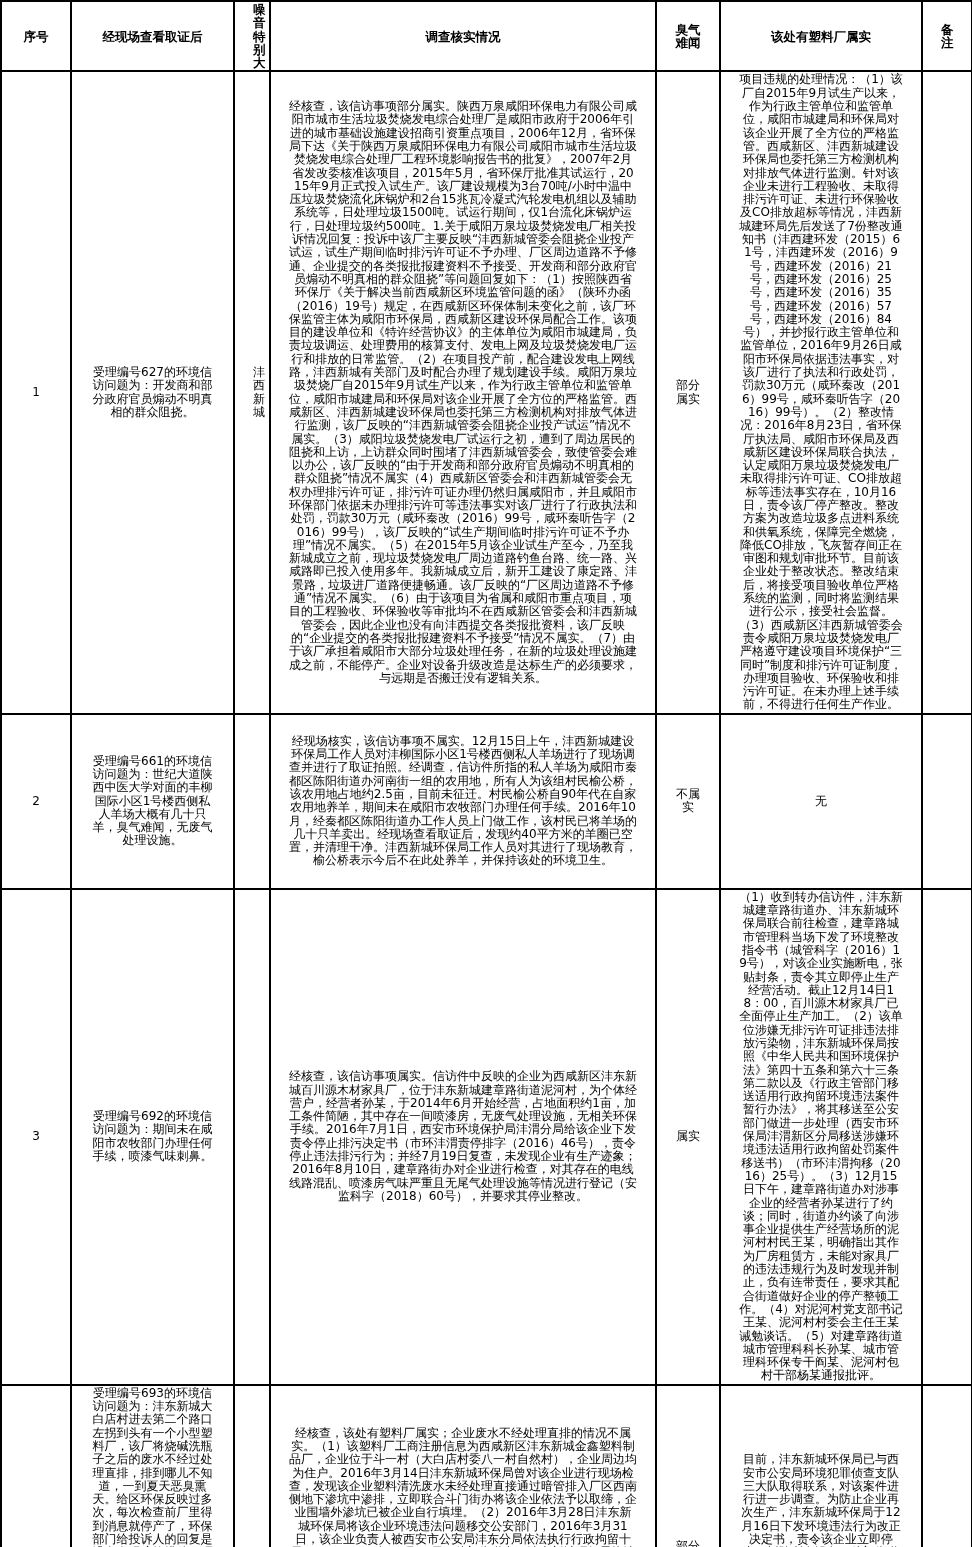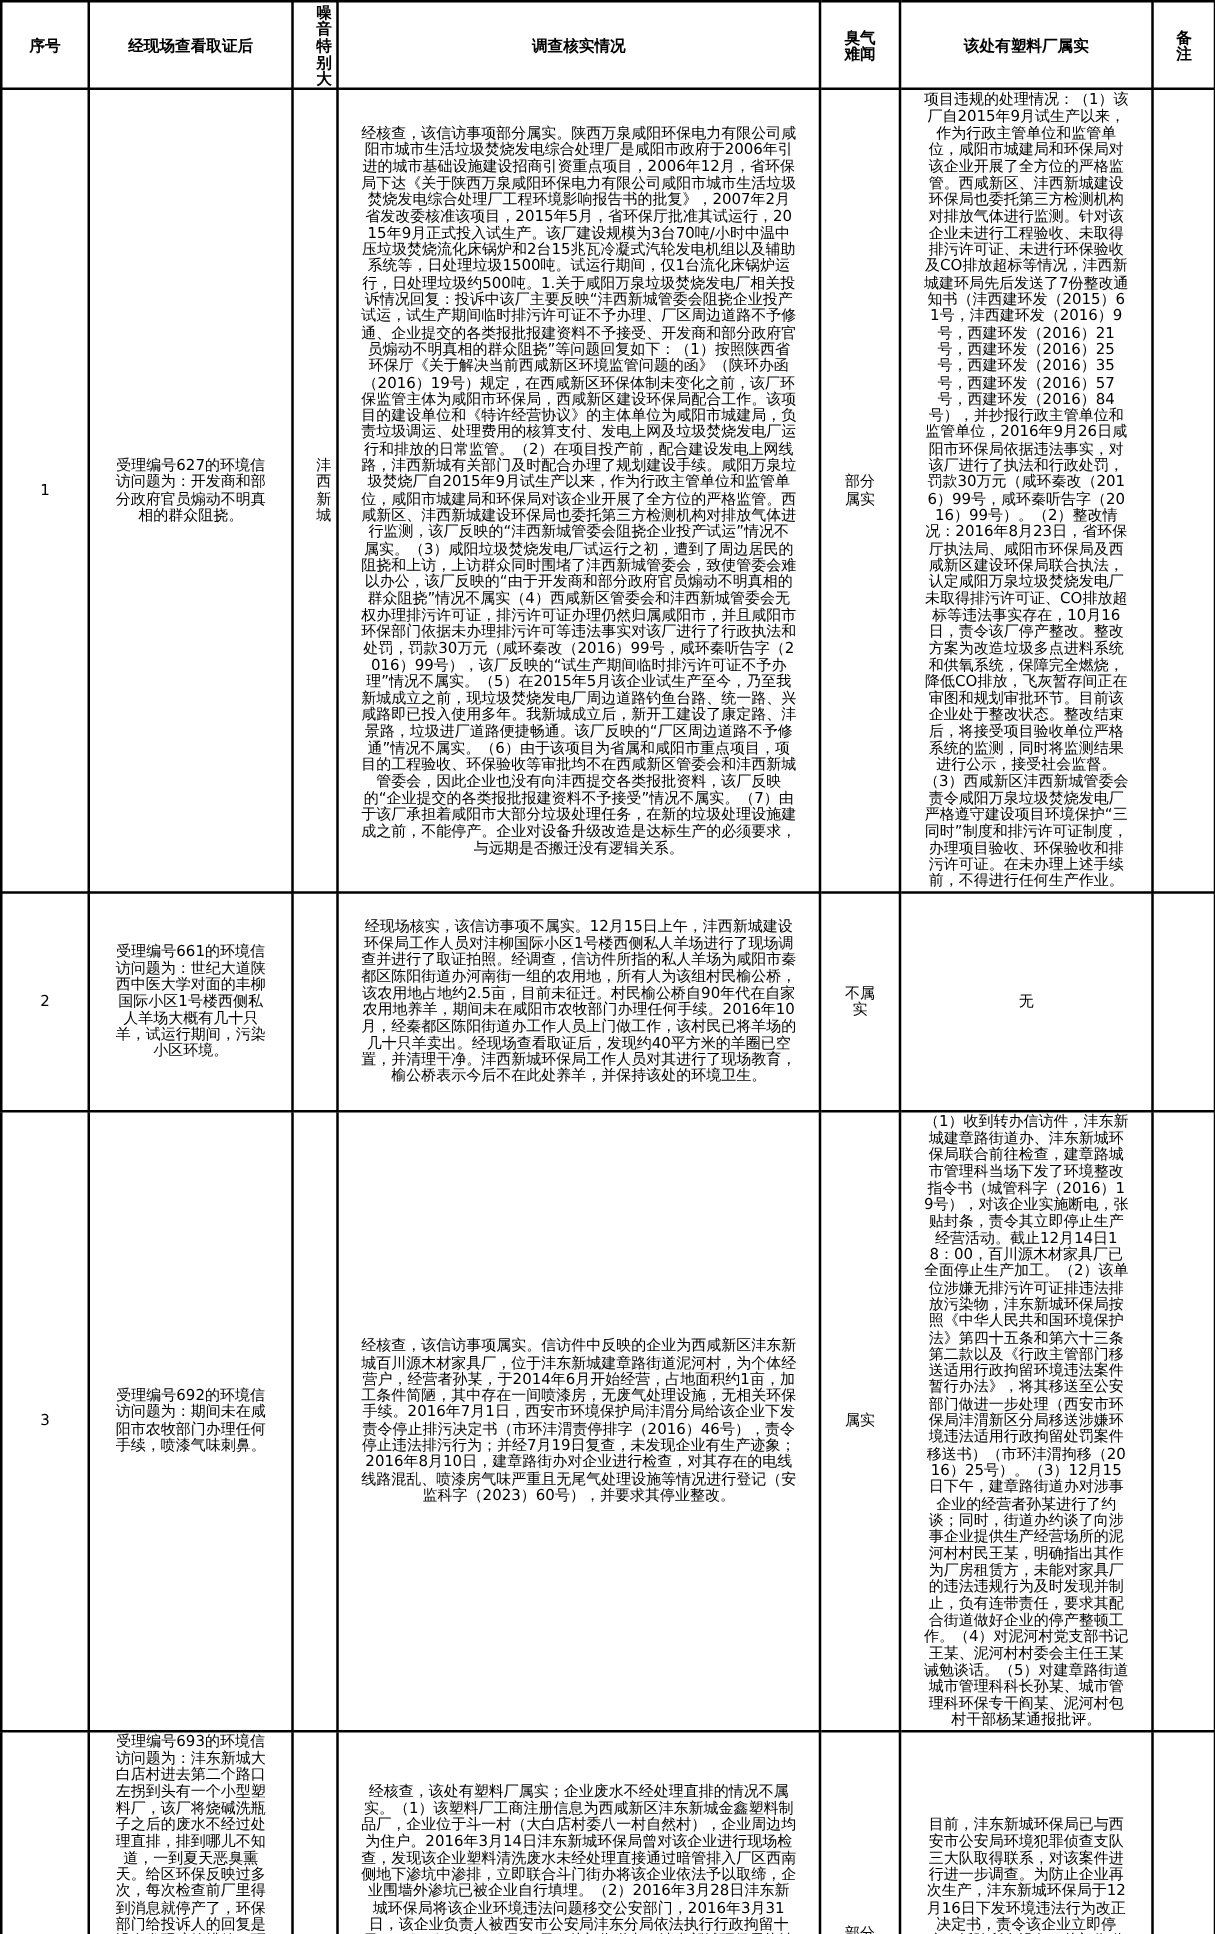--- a/index.html
+++ b/index.html
@@ -68,32 +68,32 @@
         <td>1</td>
         <td>受理编号627的环境信访问题为：开发商和部分政府官员煽动不明真相的群众阻挠。</td>
         <td>沣西新城</td>
         <td>经核查，该信访事项部分属实。陕西万泉咸阳环保电力有限公司咸阳市城市生活垃圾焚烧发电综合处理厂是咸阳市政府于2006年引进的城市基础设施建设招商引资重点项目，2006年12月，省环保局下达《关于陕西万泉咸阳环保电力有限公司咸阳市城市生活垃圾焚烧发电综合处理厂工程环境影响报告书的批复》，2007年2月省发改委核准该项目，2015年5月，省环保厅批准其试运行，2015年9月正式投入试生产。该厂建设规模为3台70吨/小时中温中压垃圾焚烧流化床锅炉和2台15兆瓦冷凝式汽轮发电机组以及辅助系统等，日处理垃圾1500吨。试运行期间，仅1台流化床锅炉运行，日处理垃圾约500吨。1.关于咸阳万泉垃圾焚烧发电厂相关投诉情况回复：投诉中该厂主要反映“沣西新城管委会阻挠企业投产试运，试生产期间临时排污许可证不予办理、厂区周边道路不予修通、企业提交的各类报批报建资料不予接受、开发商和部分政府官员煽动不明真相的群众阻挠”等问题回复如下：（1）按照陕西省环保厅《关于解决当前西咸新区环境监管问题的函》（陕环办函（2016）19号）规定，在西咸新区环保体制未变化之前，该厂环保监管主体为咸阳市环保局，西咸新区建设环保局配合工作。该项目的建设单位和《特许经营协议》的主体单位为咸阳市城建局，负责垃圾调运、处理费用的核算支付、发电上网及垃圾焚烧发电厂运行和排放的日常监管。（2）在项目投产前，配合建设发电上网线路，沣西新城有关部门及时配合办理了规划建设手续。咸阳万泉垃圾焚烧厂自2015年9月试生产以来，作为行政主管单位和监管单位，咸阳市城建局和环保局对该企业开展了全方位的严格监管。西咸新区、沣西新城建设环保局也委托第三方检测机构对排放气体进行监测，该厂反映的“沣西新城管委会阻挠企业投产试运”情况不属实。（3）咸阳垃圾焚烧发电厂试运行之初，遭到了周边居民的阻挠和上访，上访群众同时围堵了沣西新城管委会，致使管委会难以办公，该厂反映的“由于开发商和部分政府官员煽动不明真相的群众阻挠”情况不属实（4）西咸新区管委会和沣西新城管委会无权办理排污许可证，排污许可证办理仍然归属咸阳市，并且咸阳市环保部门依据未办理排污许可等违法事实对该厂进行了行政执法和处罚，罚款30万元（咸环秦改（2016）99号，咸环秦听告字（2016）99号），该厂反映的“试生产期间临时排污许可证不予办理”情况不属实。（5）在2015年5月该企业试生产至今，乃至我新城成立之前，现垃圾焚烧发电厂周边道路钓鱼台路、统一路、兴咸路即已投入使用多年。我新城成立后，新开工建设了康定路、沣景路，垃圾进厂道路便捷畅通。该厂反映的“厂区周边道路不予修通”情况不属实。（6）由于该项目为省属和咸阳市重点项目，项目的工程验收、环保验收等审批均不在西咸新区管委会和沣西新城管委会，因此企业也没有向沣西提交各类报批资料，该厂反映的“企业提交的各类报批报建资料不予接受”情况不属实。（7）由于该厂承担着咸阳市大部分垃圾处理任务，在新的垃圾处理设施建成之前，不能停产。企业对设备升级改造是达标生产的必须要求，与远期是否搬迁没有逻辑关系。</td>
         <td>部分属实</td>
         <td>项目违规的处理情况：（1）该厂自2015年9月试生产以来，作为行政主管单位和监管单位，咸阳市城建局和环保局对该企业开展了全方位的严格监管。西咸新区、沣西新城建设环保局也委托第三方检测机构对排放气体进行监测。针对该企业未进行工程验收、未取得排污许可证、未进行环保验收及CO排放超标等情况，沣西新城建环局先后发送了7份整改通知书（沣西建环发（2015）61号，沣西建环发（2016）9号，西建环发（2016）21号，西建环发（2016）25号，西建环发（2016）35号，西建环发（2016）57号，西建环发（2016）84号），并抄报行政主管单位和监管单位，2016年9月26日咸阳市环保局依据违法事实，对该厂进行了执法和行政处罚，罚款30万元（咸环秦改（2016）99号，咸环秦听告字（2016）99号）。（2）整改情况：2016年8月23日，省环保厅执法局、咸阳市环保局及西咸新区建设环保局联合执法，认定咸阳万泉垃圾焚烧发电厂未取得排污许可证、CO排放超标等违法事实存在，10月16日，责令该厂停产整改。整改方案为改造垃圾多点进料系统和供氧系统，保障完全燃烧，降低CO排放，飞灰暂存间正在审图和规划审批环节。目前该企业处于整改状态。整改结束后，将接受项目验收单位严格系统的监测，同时将监测结果进行公示，接受社会监督。（3）西咸新区沣西新城管委会责令咸阳万泉垃圾焚烧发电厂严格遵守建设项目环境保护“三同时”制度和排污许可证制度，办理项目验收、环保验收和排污许可证。在未办理上述手续前，不得进行任何生产作业。</td>
         <td></td>
       </tr>
       <tr class="r2">
         <td>2</td>
-        <td>受理编号661的环境信访问题为：世纪大道陕西中医大学对面的丰柳国际小区1号楼西侧私人羊场大概有几十只羊，试运行期间，污染小区环境。</td>
+        <td>受理编号661的环境信访问题为：世纪大道陕西中医大学对面的丰柳国际小区1号楼西侧私人羊场大概有几十只羊，臭气难闻，无废气处理设施。</td>
         <td></td>
         <td>经现场核实，该信访事项不属实。12月15日上午，沣西新城建设环保局工作人员对沣柳国际小区1号楼西侧私人羊场进行了现场调查并进行了取证拍照。经调查，信访件所指的私人羊场为咸阳市秦都区陈阳街道办河南街一组的农用地，所有人为该组村民榆公桥，该农用地占地约2.5亩，目前未征迁。村民榆公桥自90年代在自家农用地养羊，期间未在咸阳市农牧部门办理任何手续。2016年10月，经秦都区陈阳街道办工作人员上门做工作，该村民已将羊场的几十只羊卖出。经现场查看取证后，发现约40平方米的羊圈已空置，并清理干净。沣西新城环保局工作人员对其进行了现场教育，榆公桥表示今后不在此处养羊，并保持该处的环境卫生。</td>
         <td>不属实</td>
         <td>无</td>
         <td></td>
       </tr>
       <tr class="r3">
         <td>3</td>
         <td>受理编号692的环境信访问题为：期间未在咸阳市农牧部门办理任何手续，喷漆气味刺鼻。</td>
         <td></td>
-        <td>经核查，该信访事项属实。信访件中反映的企业为西咸新区沣东新城百川源木材家具厂，位于沣东新城建章路街道泥河村，为个体经营户，经营者孙某，于2014年6月开始经营，占地面积约1亩，加工条件简陋，其中存在一间喷漆房，无废气处理设施，无相关环保手续。2016年7月1日，西安市环境保护局沣渭分局给该企业下发责令停止排污决定书（市环沣渭责停排字（2016）46号），责令停止违法排污行为；并经7月19日复查，未发现企业有生产迹象；2016年8月10日，建章路街办对企业进行检查，对其存在的电线线路混乱、喷漆房气味严重且无尾气处理设施等情况进行登记（安监科字（2023）60号），并要求其停业整改。</td>
+        <td>经核查，该信访事项属实。信访件中反映的企业为西咸新区沣东新城百川源木材家具厂，位于沣东新城建章路街道泥河村，为个体经营户，经营者孙某，于2014年6月开始经营，占地面积约1亩，加工条件简陋，其中存在一间喷漆房，无废气处理设施，无相关环保手续。2016年7月1日，西安市环境保护局沣渭分局给该企业下发责令停止排污决定书（市环沣渭责停排字（2016）46号），责令停止违法排污行为；并经7月19日复查，未发现企业有生产迹象；2016年8月10日，建章路街办对企业进行检查，对其存在的电线线路混乱、喷漆房气味严重且无尾气处理设施等情况进行登记（安监科字（2018）60号），并要求其停业整改。</td>
         <td>属实</td>
         <td>（1）收到转办信访件，沣东新城建章路街道办、沣东新城环保局联合前往检查，建章路城市管理科当场下发了环境整改指令书（城管科字（2016）19号），对该企业实施断电，张贴封条，责令其立即停止生产经营活动。截止12月14日18：00，百川源木材家具厂已全面停止生产加工。（2）该单位涉嫌无排污许可证排违法排放污染物，沣东新城环保局按照《中华人民共和国环境保护法》第四十五条和第六十三条第二款以及《行政主管部门移送适用行政拘留环境违法案件暂行办法》，将其移送至公安部门做进一步处理（西安市环保局沣渭新区分局移送涉嫌环境违法适用行政拘留处罚案件移送书）（市环沣渭拘移（2016）25号）。（3）12月15日下午，建章路街道办对涉事企业的经营者孙某进行了约谈；同时，街道办约谈了向涉事企业提供生产经营场所的泥河村村民王某，明确指出其作为厂房租赁方，未能对家具厂的违法违规行为及时发现并制止，负有连带责任，要求其配合街道做好企业的停产整顿工作。（4）对泥河村党支部书记王某、泥河村村委会主任王某诫勉谈话。（5）对建章路街道城市管理科科长孙某、城市管理科环保专干阎某、泥河村包村干部杨某通报批评。</td>
         <td></td>
       </tr>
       <tr class="r4">
         <td>4</td>
         <td>受理编号693的环境信访问题为：沣东新城大白店村进去第二个路口左拐到头有一个小型塑料厂，该厂将烧碱洗瓶子之后的废水不经过处理直排，排到哪儿不知道，一到夏天恶臭熏天。给区环保反映过多次，每次检查前厂里得到消息就停产了，环保部门给投诉人的回复是没有发现暗管排放，环保车一走就又开始生产，年前厂里有一个大粪坑，4月环保部门让填了，厂里给环保部门的解释是用灌车将废水拉走，但实际上灌车拉过去倒了，不知污水排哪儿了。现在是晚上收货，晚7、8点开始生产到第二天早上，噪音特别大，影响周围居民休息。</td>
         <td></td>
         <td>经核查，该处有塑料厂属实；企业废水不经处理直排的情况不属实。（1）该塑料厂工商注册信息为西咸新区沣东新城金鑫塑料制品厂，企业位于斗一村（大白店村委八一村自然村），企业周边均为住户。2016年3月14日沣东新城环保局曾对该企业进行现场检查，发现该企业塑料清洗废水未经处理直接通过暗管排入厂区西南侧地下渗坑中渗排，立即联合斗门街办将该企业依法予以取缔，企业围墙外渗坑已被企业自行填埋。（2）2016年3月28日沣东新城环保局将该企业环境违法问题移交公安部门，2016年3月31日，该企业负责人被西安市公安局沣东分局依法执行行政拘留十日。（3）2016年12月14日，斗门街道办、沣东新城环保局执法人员对该企业进行检查，检查时企业未生产，该企业只收购废塑料瓶，场地内堆放约70吨废塑料瓶。企业部分设备已拆除，企业废水收集在西南侧水泥收集池中，未发现外排、渗排迹象。企业冲洗水经中间沉淀池最终收集到西南侧水泥收集池，该水池为水泥池有防渗能力。经沣东新城监测站现场对企业冲洗水pH值进行现场监测，西南侧水泥收集池 pH值为6.29、中间沉淀池pH值为10.15，西咸新区沣东新城金鑫塑料制品厂提供2016年12月8日邓家村污水处理厂接收20吨废水协议，委托西安市邓家村污水处理厂拉运并处理。</td>
         <td>部分属实</td>

